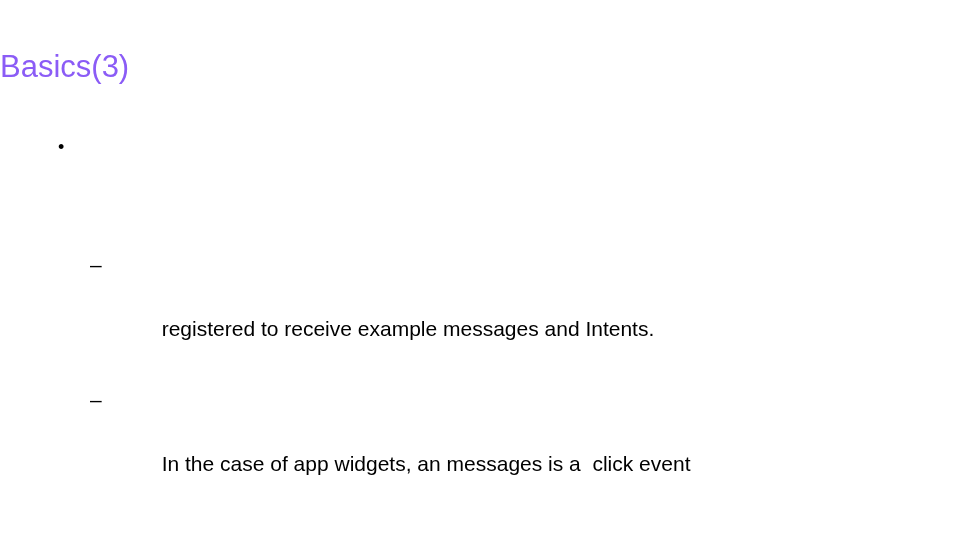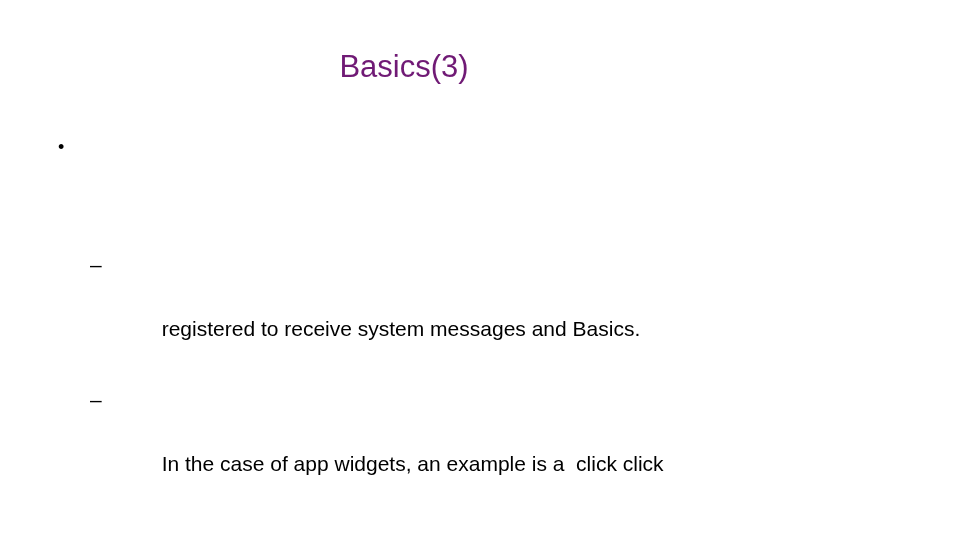--- a/index.html
+++ b/index.html
@@ -22,26 +22,26 @@
     background: #ffffff;
     box-sizing: border-box;
   }
 
   
   .slide-title {
     position: absolute;
     left: 0;
     top: 48px;
     width: 808px;
-    text-align: center;
+    text-align: left;
     font-size: 31px;
     font-weight: 400;
     line-height: 38px;
     letter-spacing: 0px;
-    color: #701a75;
+    color: #8b5cf6;
     white-space: pre;
   }
 
   
   .slide-body {
     position: absolute;
     left: 0;
     top: 128px;
     width: 960px;
   }
@@ -102,23 +102,23 @@
 
   <div class="slide-body">
 
     <div class="group">
       <div class="l1">
         <span class="bullet">•</span>
       </div>
       <div class="gap-after-l1"></div>
       <div class="l2">
         <span class="dash">–</span>
-        <span>registered to receive system messages and Basics.</span>
+        <span>registered to receive example messages and Intents.</span>
       </div>
       <div class="gap-between-l2"></div>
       <div class="l2">
         <span class="dash">–</span>
-        <span>In the case of app widgets, an example is a  click click</span>
+        <span>In the case of app widgets, an messages is a  click event</span>
       </div>
     </div>
 
   </div>
 </div>
 
 </body></html>

